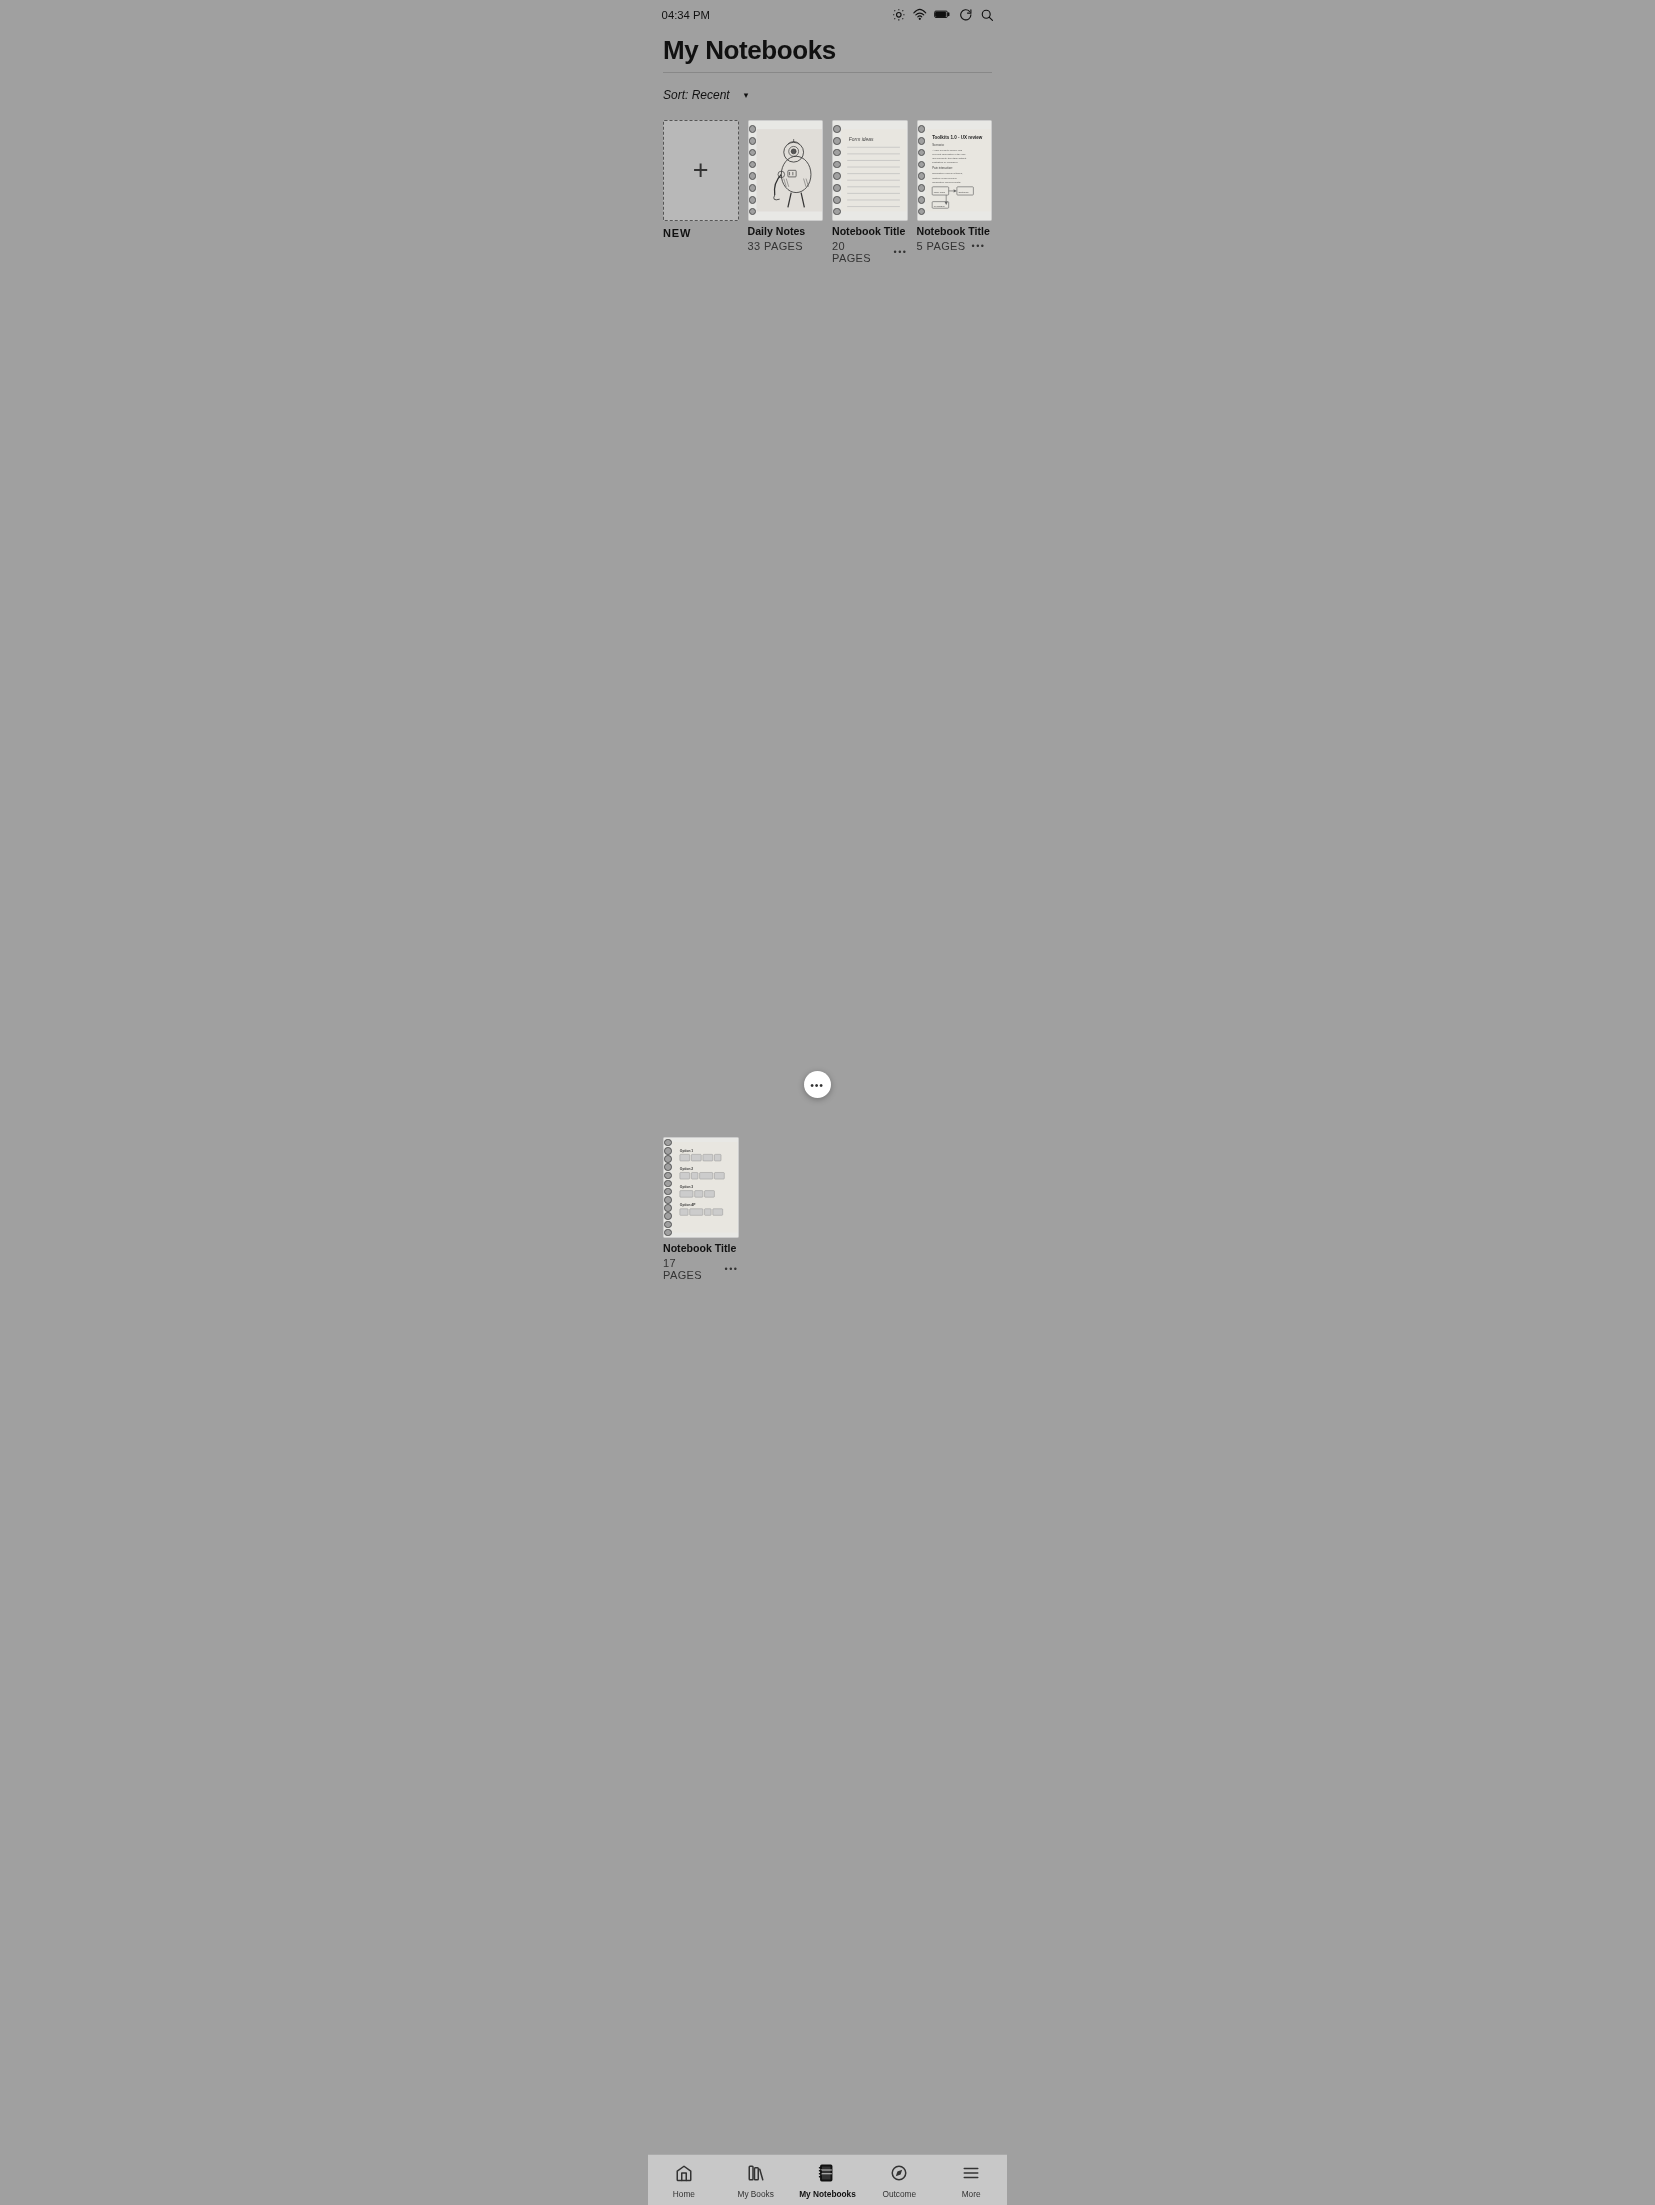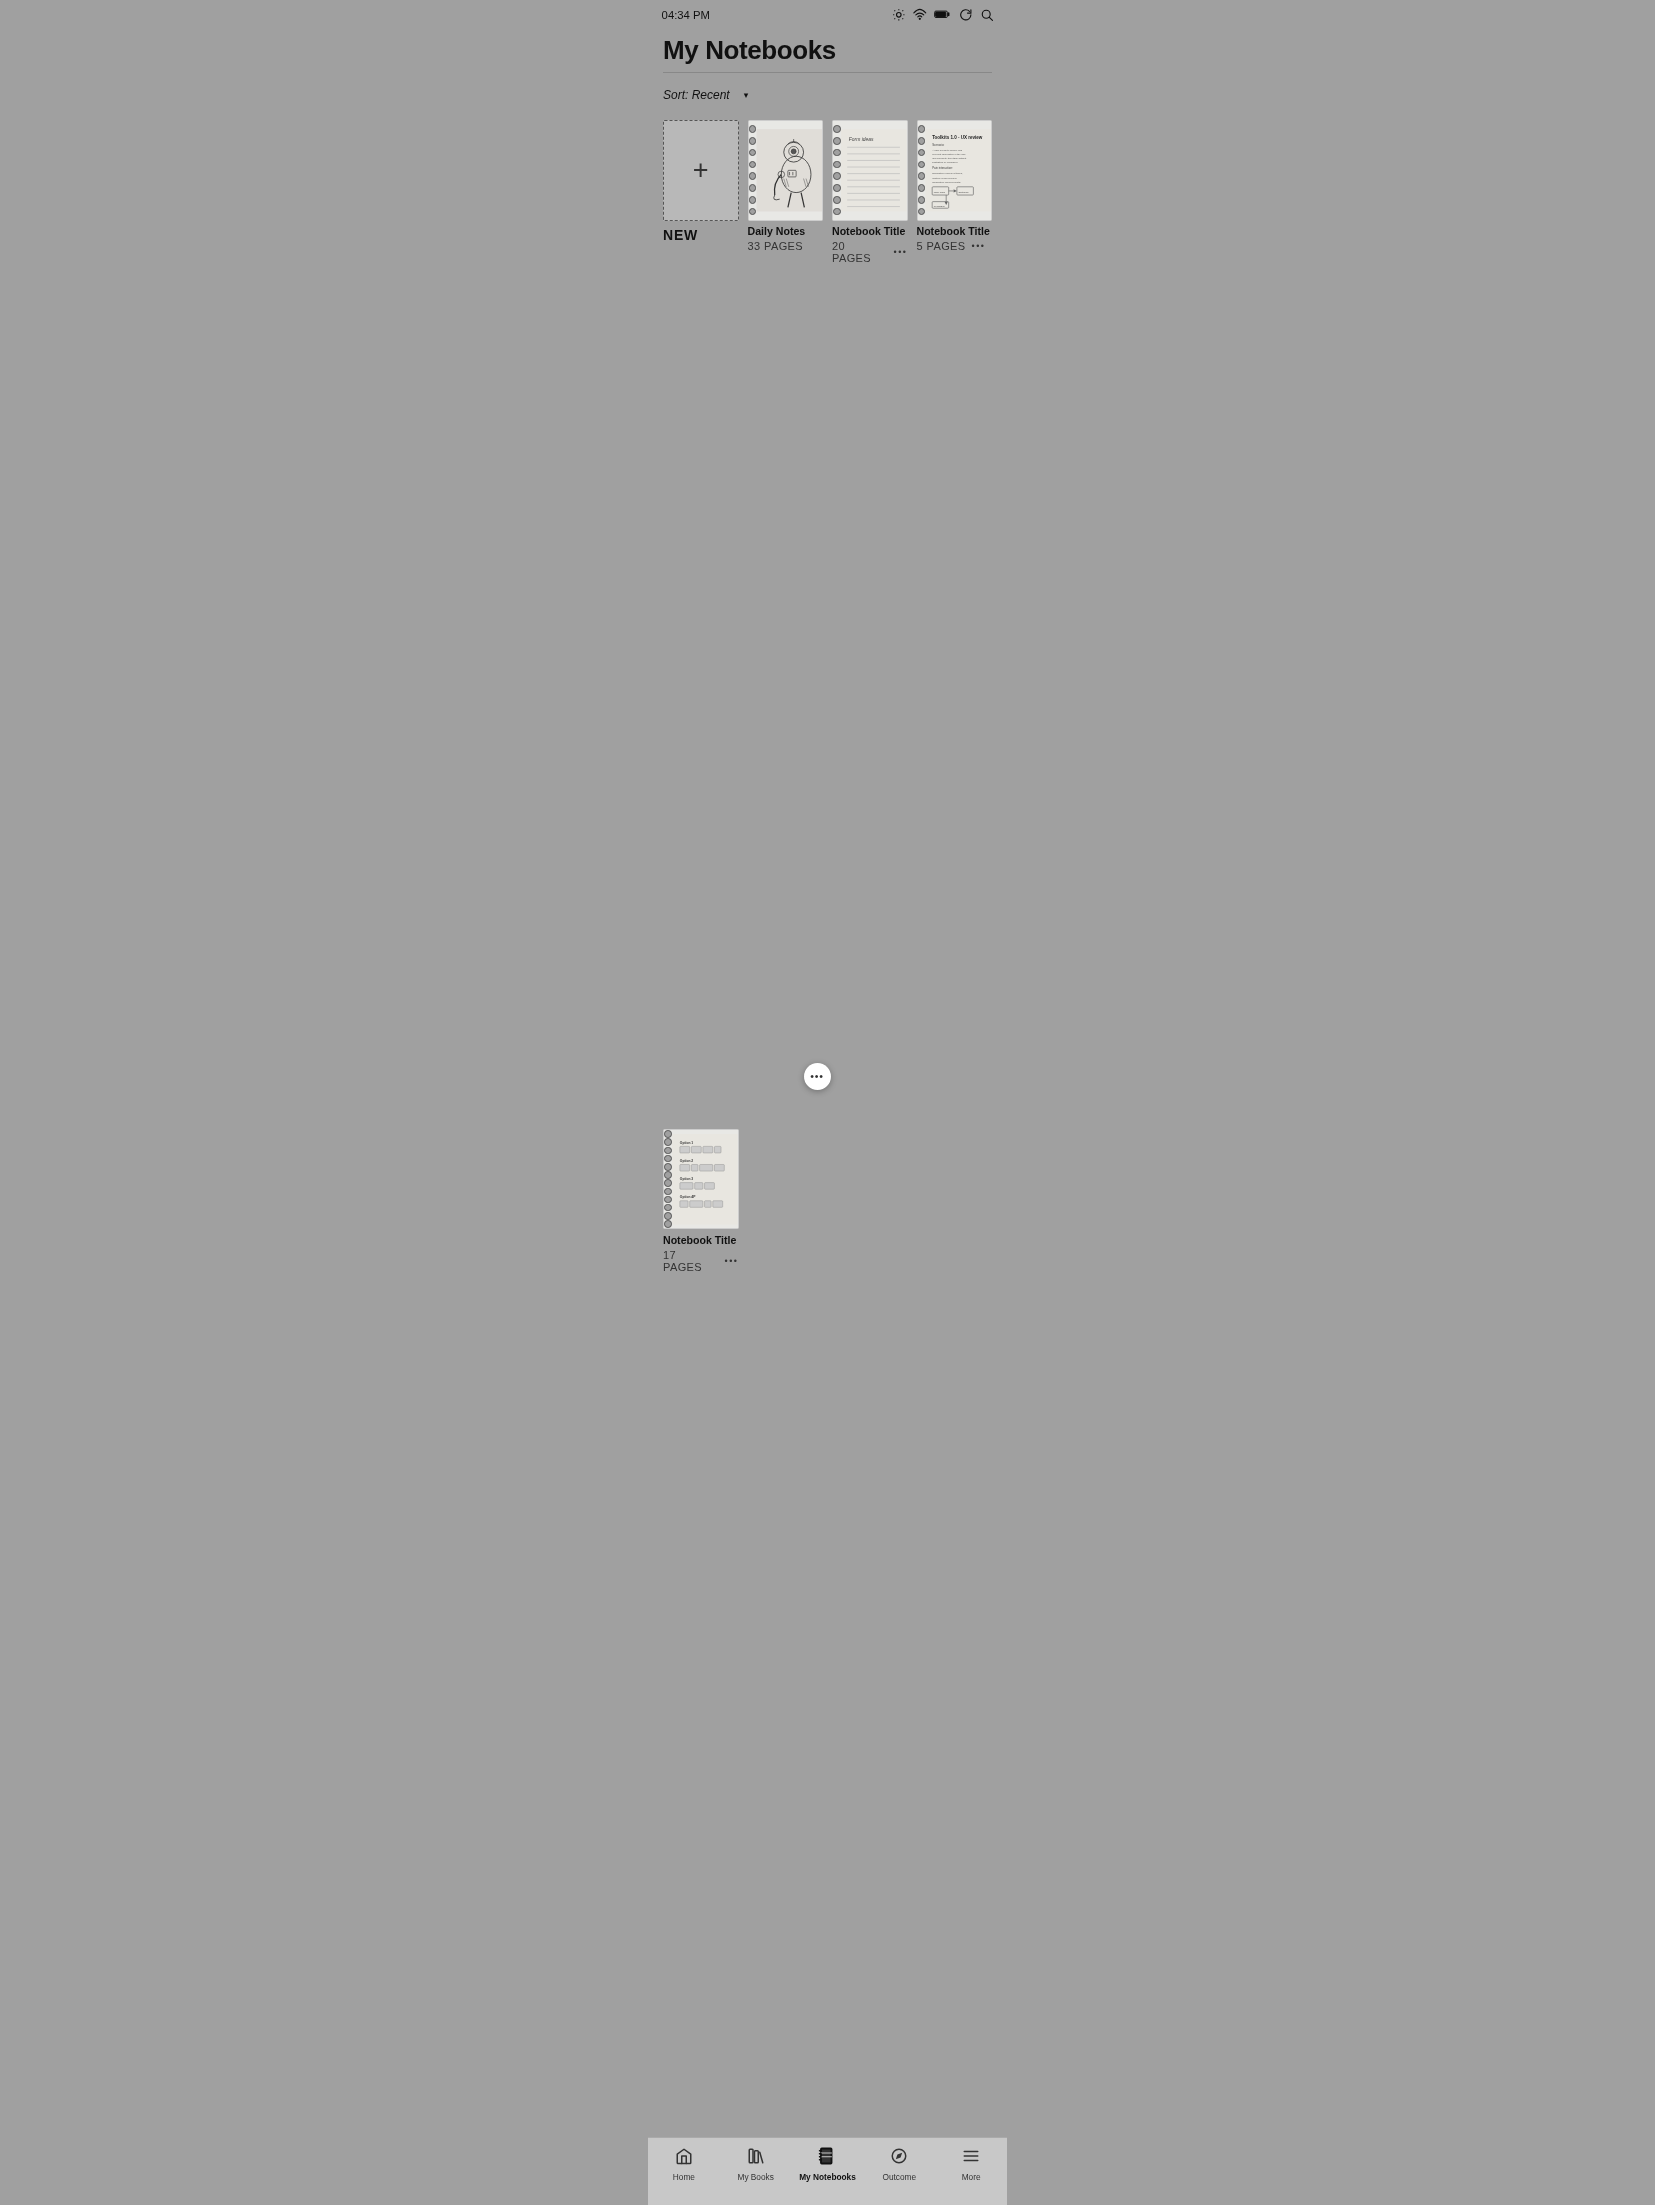--- a/index.html
+++ b/index.html
@@ -106,21 +106,21 @@
       justify-content: center;
       border-radius: 1.5px;
     }
     .notebook-new-plus {
       font-size: 27px;
       color: #333;
       font-weight: 200;
       line-height: 1;
     }
     .notebook-new-label {
-      font-size: 14px;
+      font-size: 11px;
       font-weight: 600;
       color: #111;
       margin-top: 6px;
       letter-spacing: 0.8px;
     }
 
     
     .notebook-card {
       width: 100%;
       aspect-ratio: 0.75;
@@ -203,21 +203,21 @@
       z-index: 10;
     }
 
     
     .bottom-nav {
       display: flex;
       justify-content: space-around;
       align-items: center;
       background: #c8c8c8;
       border-top: 0.8px solid #aaa;
-      padding: 6px 0 20px;
+      padding: 6px 0 3px;
     }
     .nav-item {
       display: flex;
       flex-direction: column;
       align-items: center;
       gap: 3px;
       flex: 1;
       cursor: pointer;
       padding: 3px 0;
     }

